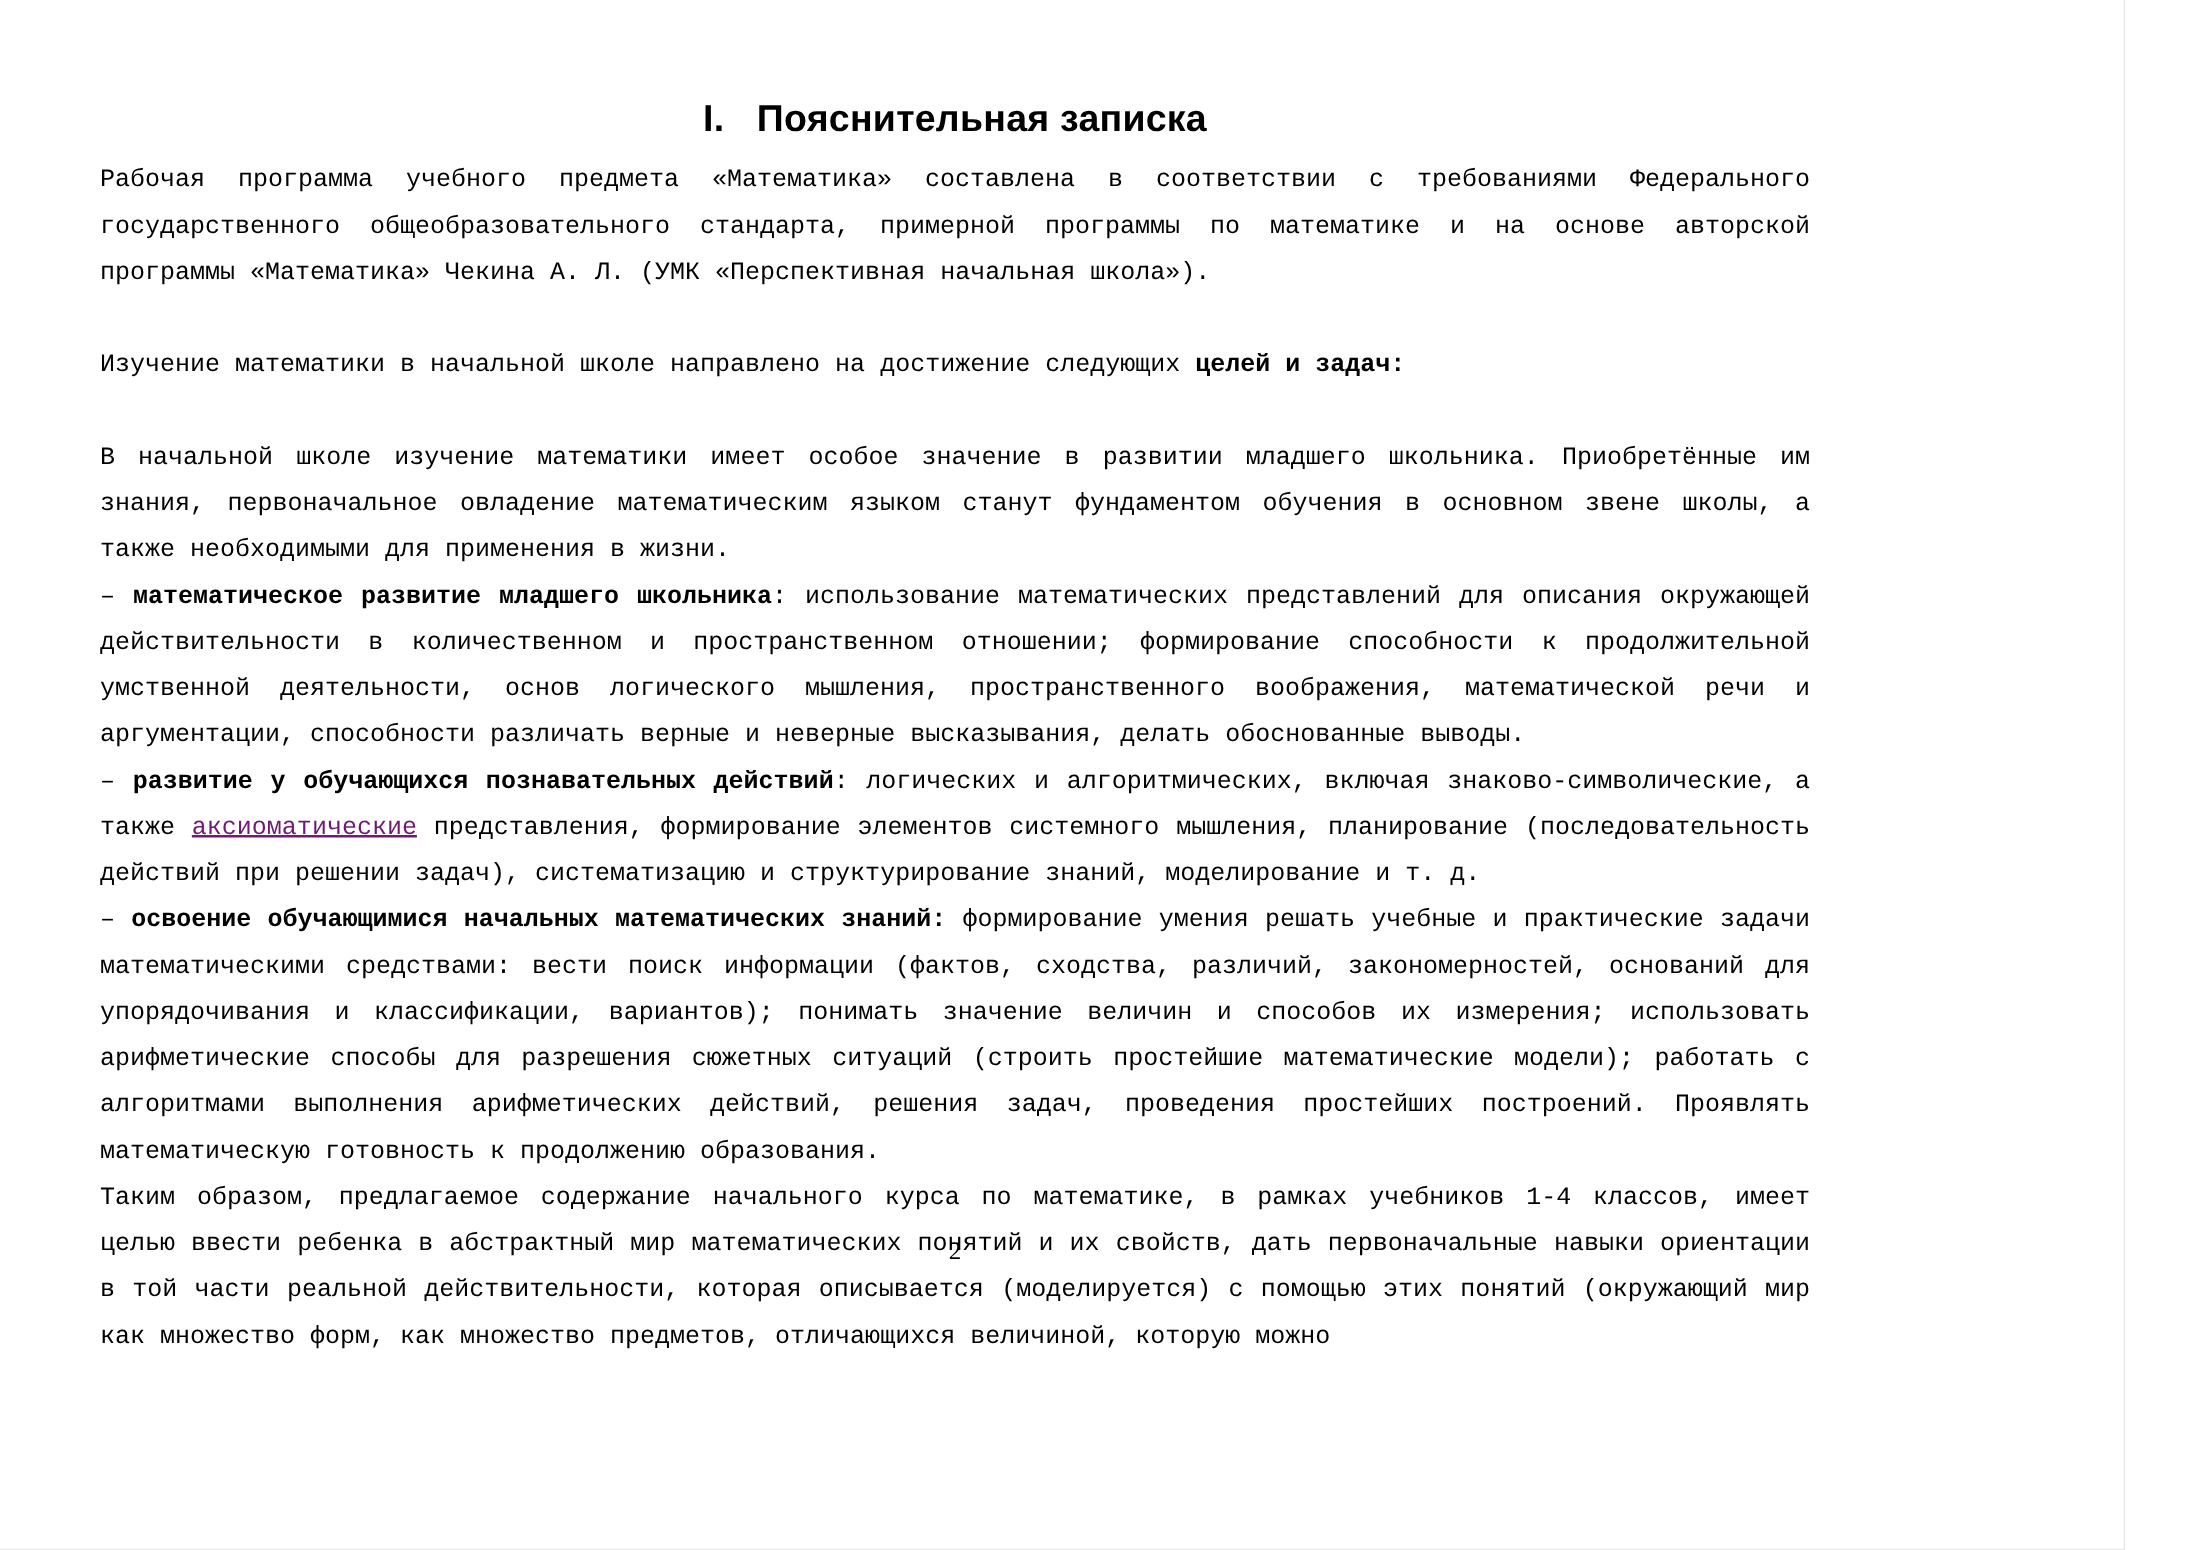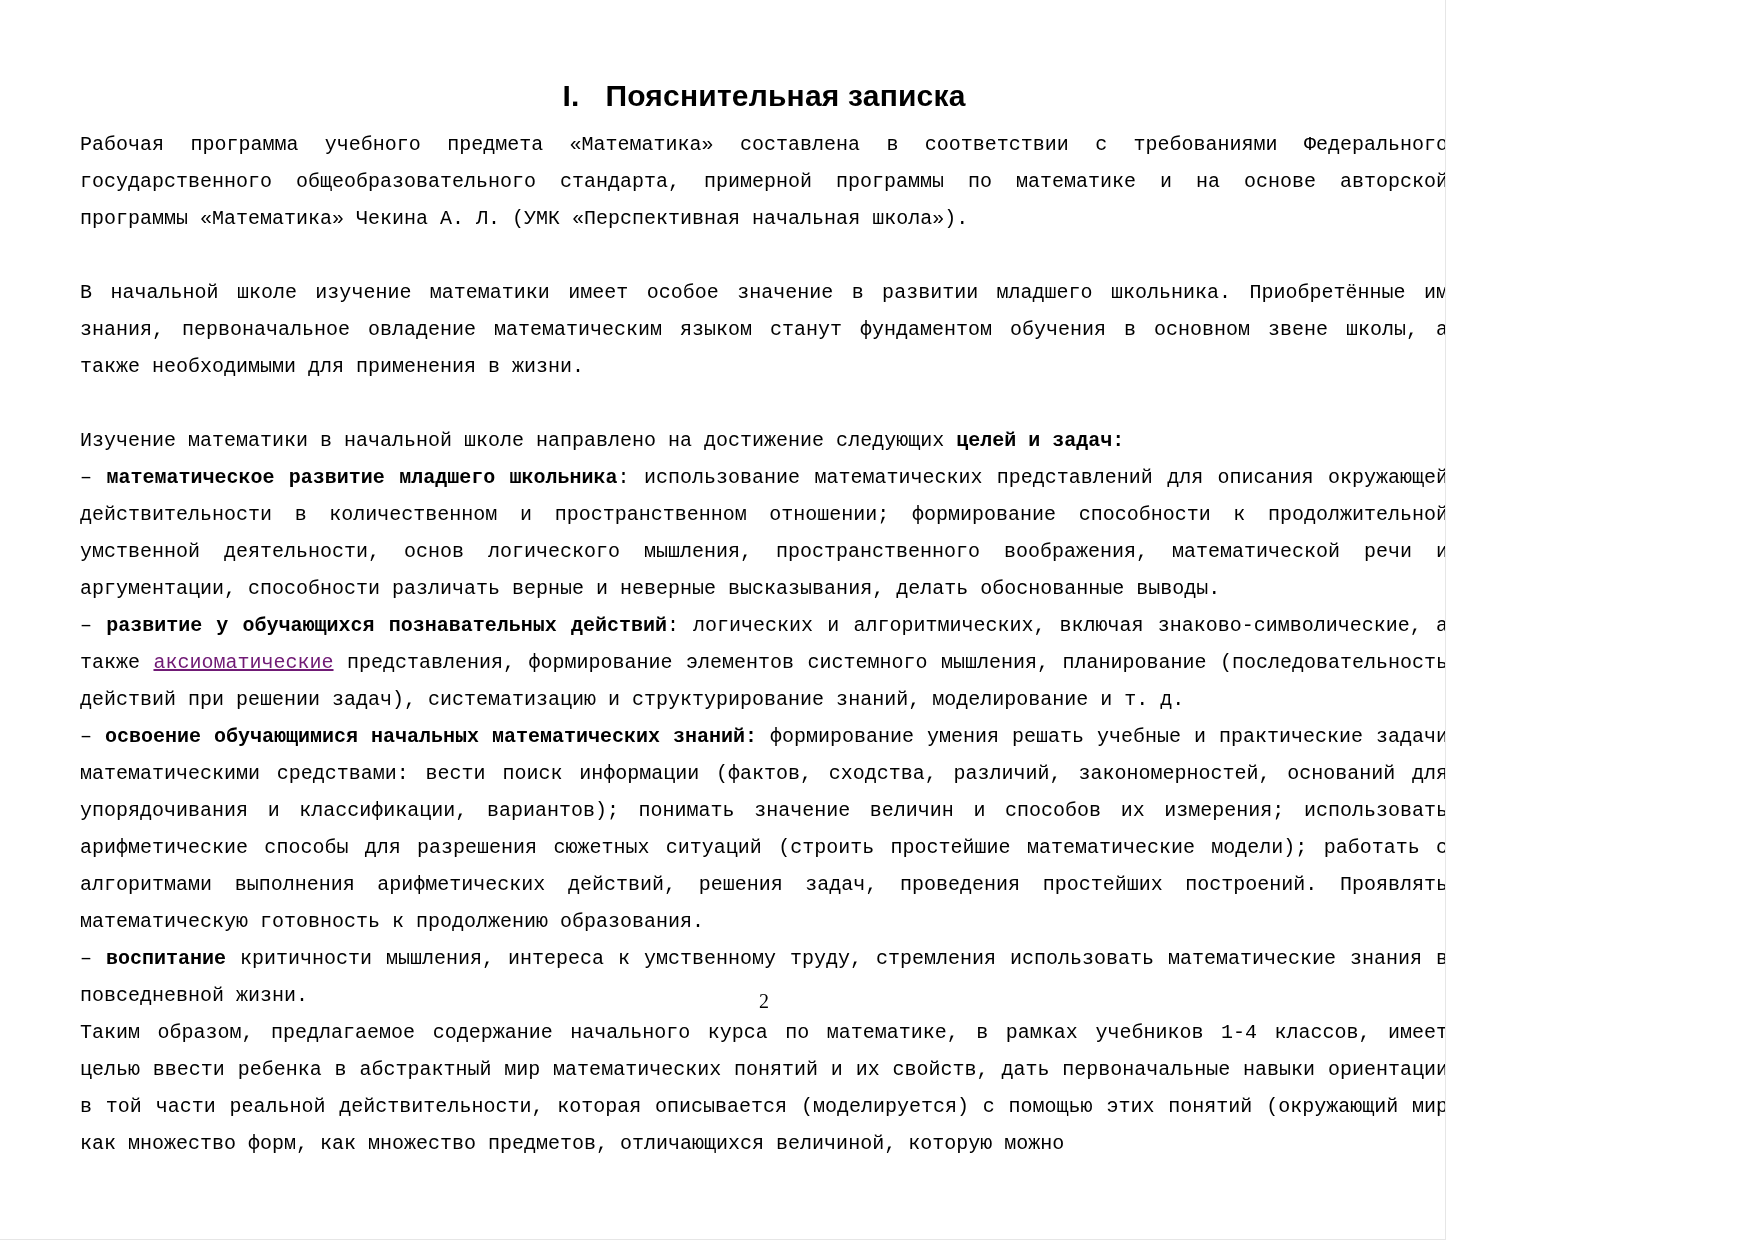--- a/index.html
+++ b/index.html
@@ -1,19 +1,19 @@
 <!DOCTYPE html>
 <html><head>
 <meta charset="utf-8">
 <style>
   * { margin: 0; padding: 0; box-sizing: border-box; }
   html, body { background: #ffffff; }
   .page {
     position: relative;
-    width: 1446px;
+    width: 1700px;
     height: 1240px;
     background: #ffffff;
     color: #000000;
     font-family: "Liberation Serif", serif;
     overflow: hidden;
     border-right: 1px solid #e6e6e6;
     border-bottom: 1px solid #e6e6e6;
   }
   .content {
     position: absolute;
@@ -58,23 +58,22 @@
 </head>
 <body>
 
 <div class="page">
   <div class="content">
     <h1 class="doc-title">
       <span class="title-num">I.</span><span>Пояснительная записка</span>
     </h1>
     <div id="doc-body">
         <p class="para"><span>Рабочая программа учебного предмета «Математика» составлена в соответствии с требованиями Федерального государственного общеобразовательного стандарта, примерной программы по математике и на основе авторской программы «Математика» Чекина А. Л. (УМК «Перспективная начальная школа»).</span></p>
+        <p class="para gap"><span>Изучение математики в начальной школе направлено на достижение следующих </span><span class="seg-bold">целей и задач:</span></p>
         <p class="para gap"><span>В начальной школе изучение математики имеет особое значение в развитии младшего школьника. Приобретённые им знания, первоначальное овладение математическим языком станут фундаментом обучения в основном звене школы, а также необходимыми для применения в жизни.</span></p>
-        <p class="para gap"><span>Изучение математики в начальной школе направлено на достижение следующих </span><span class="seg-bold">целей и задач:</span></p>
         <p class="para"><span>– </span><span class="seg-bold">математическое развитие младшего школьника</span><span>: использование математических представлений для описания окружающей действительности в количественном и пространственном отношении; формирование способности к продолжительной умственной деятельности, основ логического мышления, пространственного воображения, математической речи и аргументации, способности различать верные и неверные высказывания, делать обоснованные выводы.</span></p>
         <p class="para"><span>– </span><span class="seg-bold">развитие у обучающихся познавательных действий</span><span>: логических и алгоритмических, включая знаково-символические, а также </span><a class="doc-link" href="#">аксиоматические</a><span> представления, формирование элементов системного мышления, планирование (последовательность действий при решении задач), систематизацию и структурирование знаний, моделирование и т. д.</span></p>
         <p class="para"><span>– </span><span class="seg-bold">освоение обучающимися начальных математических знаний:</span><span> формирование умения решать учебные и практические задачи математическими средствами: вести поиск информации (фактов, сходства, различий, закономерностей, оснований для упорядочивания и классификации, вариантов); понимать значение величин и способов их измерения; использовать арифметические способы для разрешения сюжетных ситуаций (строить простейшие математические модели); работать с алгоритмами выполнения арифметических действий, решения задач, проведения простейших построений. Проявлять математическую готовность к продолжению образования.</span></p>
-        <p class="para"><span>– </span><span class="seg-bold">воспитание</span><span> критичности мышления, интереса к умственному труду, стремления использовать математические знания в повседневной жизни.</span></p>
         <p class="para"><span>Таким образом,</span><span> предлагаемое содержание начального курса по математике, в рамках учебников 1-4 классов, имеет целью ввести ребенка в абстрактный мир математических понятий и их свойств, дать первоначальные навыки ориентации в той части реальной действительности, которая описывается (моделируется) с помощью этих понятий (окружающий мир как множество форм, как множество предметов, отличающихся величиной, которую можно</span></p>
       </div>
   </div>
   <div class="page-number">2</div>
 </div>
 
 </body></html>

